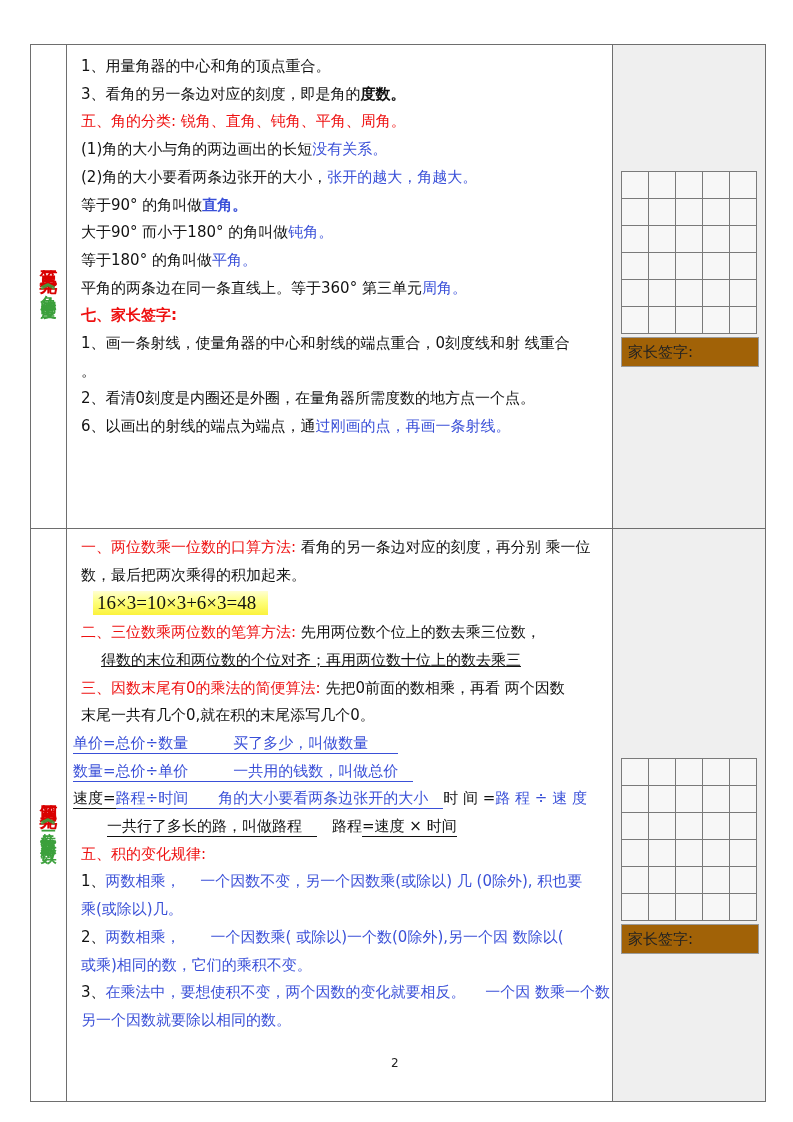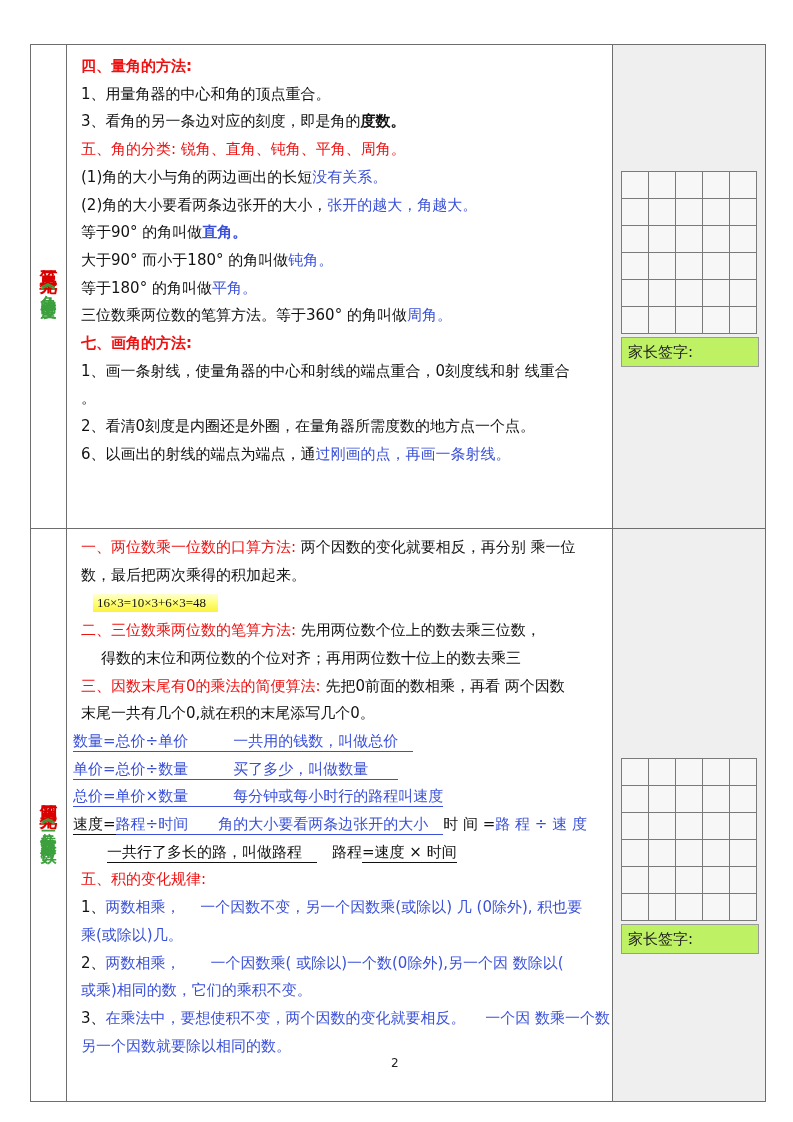--- a/index.html
+++ b/index.html
@@ -26,66 +26,65 @@
   
   .content { flex:1; border-right:1px solid #6e6e6e; padding:8px 2px 0 14px; overflow:hidden; }
   .content2 { padding-top:5px; }
 
   .ln { font-size:15px; line-height:27.7px; white-space:nowrap; color:#111; }
   .red   { color:var(--heading_red,#ee1111); }
   .blue  { color:var(--body_blue,#3a50d8); }
   .black { color:#111; }
   .bold  { font-weight:bold; }
   .underline { border-bottom:1px solid currentColor; padding-bottom:1px; }
-  .serif { font-family:"Liberation Serif","DejaVu Serif",serif; font-size:13px; }
+  .serif { font-family:"Liberation Serif","DejaVu Serif",serif; font-size:19px; }
   .highlight { background:linear-gradient(180deg,#ffffd2 0%,#feff7d 45%,#fbf23c 100%);
                padding:1px 12px 2px 4px; }
   .formula-line { padding-left:12px; }
   .formula { margin-left:-8px; }
-  .indent  { padding-left:20px; }
+  .indent  { padding-left:20px;text-decoration:underline; }
   .indent2 { padding-left:26px; }
 
   
   .rightcol { width:152px; background:var(--panel_gray,#efefef); overflow:hidden; }
   .gridbox { display:grid; grid-template-columns:repeat(5,27px); grid-auto-rows:27px;
              width:136px; border-right:1px solid #7a7a7a; border-bottom:1px solid #7a7a7a; }
   .g3 { margin:126px 0 0 8px; }
   .g4 { margin:229px 0 0 8px; }
   .gcell { border-left:1px solid #7a7a7a; border-top:1px solid #7a7a7a; background:#f7f7f7; }
-  .sigbox { width:138px; height:30px; margin:3px 0 0 8px; background:#bef264;
+  .sigbox { width:138px; height:30px; margin:3px 0 0 8px; background:#a16207;
             border:1px solid #9a9a9a; font-size:15px; line-height:28px; padding-left:6px; color:#222;
             white-space:nowrap; overflow:hidden; }
 
   .pagenum { position:absolute; left:391px; top:1056px; font-size:12px; color:#222; }
 </style>
 </head>
 <body>
 
 <div class="sheet">
   <div class="tbl">
 
     <div class="row row1">
       <div class="side">
         <div class="side-text">
           <span class="side-unit">第三单元</span>
           <span class="side-title">《角的度量》②</span>
         </div>
       </div>
       <div class="content">
-          <p class="ln"><span class="red bold">四、量角的方法:</span></p>
           <p class="ln"><span class="black">1、用量角器的中心和角的顶点重合。</span></p>
           <p class="ln"><span class="black">3、看角的另一条边对应的刻度，即是角的</span><span class="black bold">度数。</span></p>
           <p class="ln"><span class="red">五、角的分类: 锐角、直角、钝角、平角、周角。</span></p>
           <p class="ln"><span class="black">(1)角的大小与角的两边画出的长短</span><span class="blue">没有关系。</span></p>
           <p class="ln"><span class="black">(2)角的大小要看两条边张开的大小，</span><span class="blue">张开的越大，角越大。</span></p>
           <p class="ln"><span class="black">等于90° 的角叫做</span><span class="blue bold">直角。</span></p>
           <p class="ln"><span class="black">大于90° 而小于180° 的角叫做</span><span class="blue">钝角。</span></p>
           <p class="ln"><span class="black">等于180° 的角叫做</span><span class="blue">平角。</span></p>
-          <p class="ln"><span class="black">三位数乘两位数的笔算方法。等于360° 的角叫做</span><span class="blue">周角。</span></p>
-          <p class="ln"><span class="red bold">七、画角的方法:</span></p>
+          <p class="ln"><span class="black">平角的两条边在同一条直线上。等于360° 第三单元</span><span class="blue">周角。</span></p>
+          <p class="ln"><span class="red bold">七、家长签字:</span></p>
           <p class="ln"><span class="black">1、画一条射线，使量角器的中心和射线的端点重合，0刻度线和射 线重合</span></p>
           <p class="ln"><span class="black">。</span></p>
           <p class="ln"><span class="black">2、看清0刻度是内圈还是外圈，在量角器所需度数的地方点一个点。</span></p>
           <p class="ln"><span class="black">6、以画出的射线的端点为端点，通</span><span class="blue">过刚画的点，再画一条射线。</span></p>
         </div>
       <div class="rightcol">
         <div class="gridbox g3">
             <div class="gcell"></div>
             <div class="gcell"></div>
             <div class="gcell"></div>
@@ -124,30 +123,29 @@
     </div>
 
     <div class="row row2">
       <div class="side">
         <div class="side-text">
           <span class="side-unit">第四单元</span>
           <span class="side-title">《三位数乘两位数》</span>
         </div>
       </div>
       <div class="content content2">
-          <p class="ln"><span class="red">一、两位数乘一位数的口算方法:</span><span class="black"> 两个因数的变化就要相反，再分别 乘一位</span></p>
+          <p class="ln"><span class="red">一、两位数乘一位数的口算方法:</span><span class="black"> 看角的另一条边对应的刻度，再分别 乘一位</span></p>
           <p class="ln"><span class="black">数，最后把两次乘得的积加起来。</span></p>
           <p class="ln formula-line"><span class="black serif highlight">16×3=10×3+6×3=48</span></p>
           <p class="ln"><span class="red">二、三位数乘两位数的笔算方法:</span><span class="black"> 先用两位数个位上的数去乘三位数，</span></p>
           <p class="ln indent"><span class="black">得数的末位和两位数的个位对齐；再用两位数十位上的数去乘三</span></p>
           <p class="ln"><span class="red">三、因数末尾有0的乘法的简便算法:</span><span class="black"> 先把0前面的数相乘，再看 两个因数</span></p>
           <p class="ln"><span class="black">末尾一共有几个0,就在积的末尾添写几个0。</span></p>
+          <p class="ln formula"><span class="blue underline">单价=总价÷数量　　　买了多少，叫做数量　　</span></p>
           <p class="ln formula"><span class="blue underline">数量=总价÷单价　　　一共用的钱数，叫做总价　</span></p>
-          <p class="ln formula"><span class="blue underline">单价=总价÷数量　　　买了多少，叫做数量　　</span></p>
-          <p class="ln formula"><span class="blue underline">总价=单价×数量　　　每分钟或每小时行的路程叫速度</span></p>
           <p class="ln formula"><span class="black underline">速度=</span><span class="blue underline">路程÷时间</span><span class="blue underline">　　角的大小要看两条边张开的大小　</span><span class="black">时 间 =</span><span class="blue">路 程 ÷ 速 度</span></p>
           <p class="ln indent2"><span class="black underline">一共行了多长的路，叫做路程　</span><span class="black">　路程</span><span class="black underline">=速度 × 时间</span></p>
           <p class="ln"><span class="red">五、积的变化规律:</span></p>
           <p class="ln"><span class="black">1、</span><span class="blue">两数相乘，　 一个因数不变，另一个因数乘(或除以) 几 (0除外), 积也要</span></p>
           <p class="ln"><span class="blue">乘(或除以)几。</span></p>
           <p class="ln"><span class="black">2、</span><span class="blue">两数相乘，　　一个因数乘( 或除以)一个数(0除外),另一个因 数除以(</span></p>
           <p class="ln"><span class="blue">或乘)相同的数，它们的乘积不变。</span></p>
           <p class="ln"><span class="black">3、</span><span class="blue">在乘法中，要想使积不变，两个因数的变化就要相反。　 一个因 数乘一个数，</span></p>
           <p class="ln"><span class="blue">另一个因数就要除以相同的数。</span></p>
         </div>

